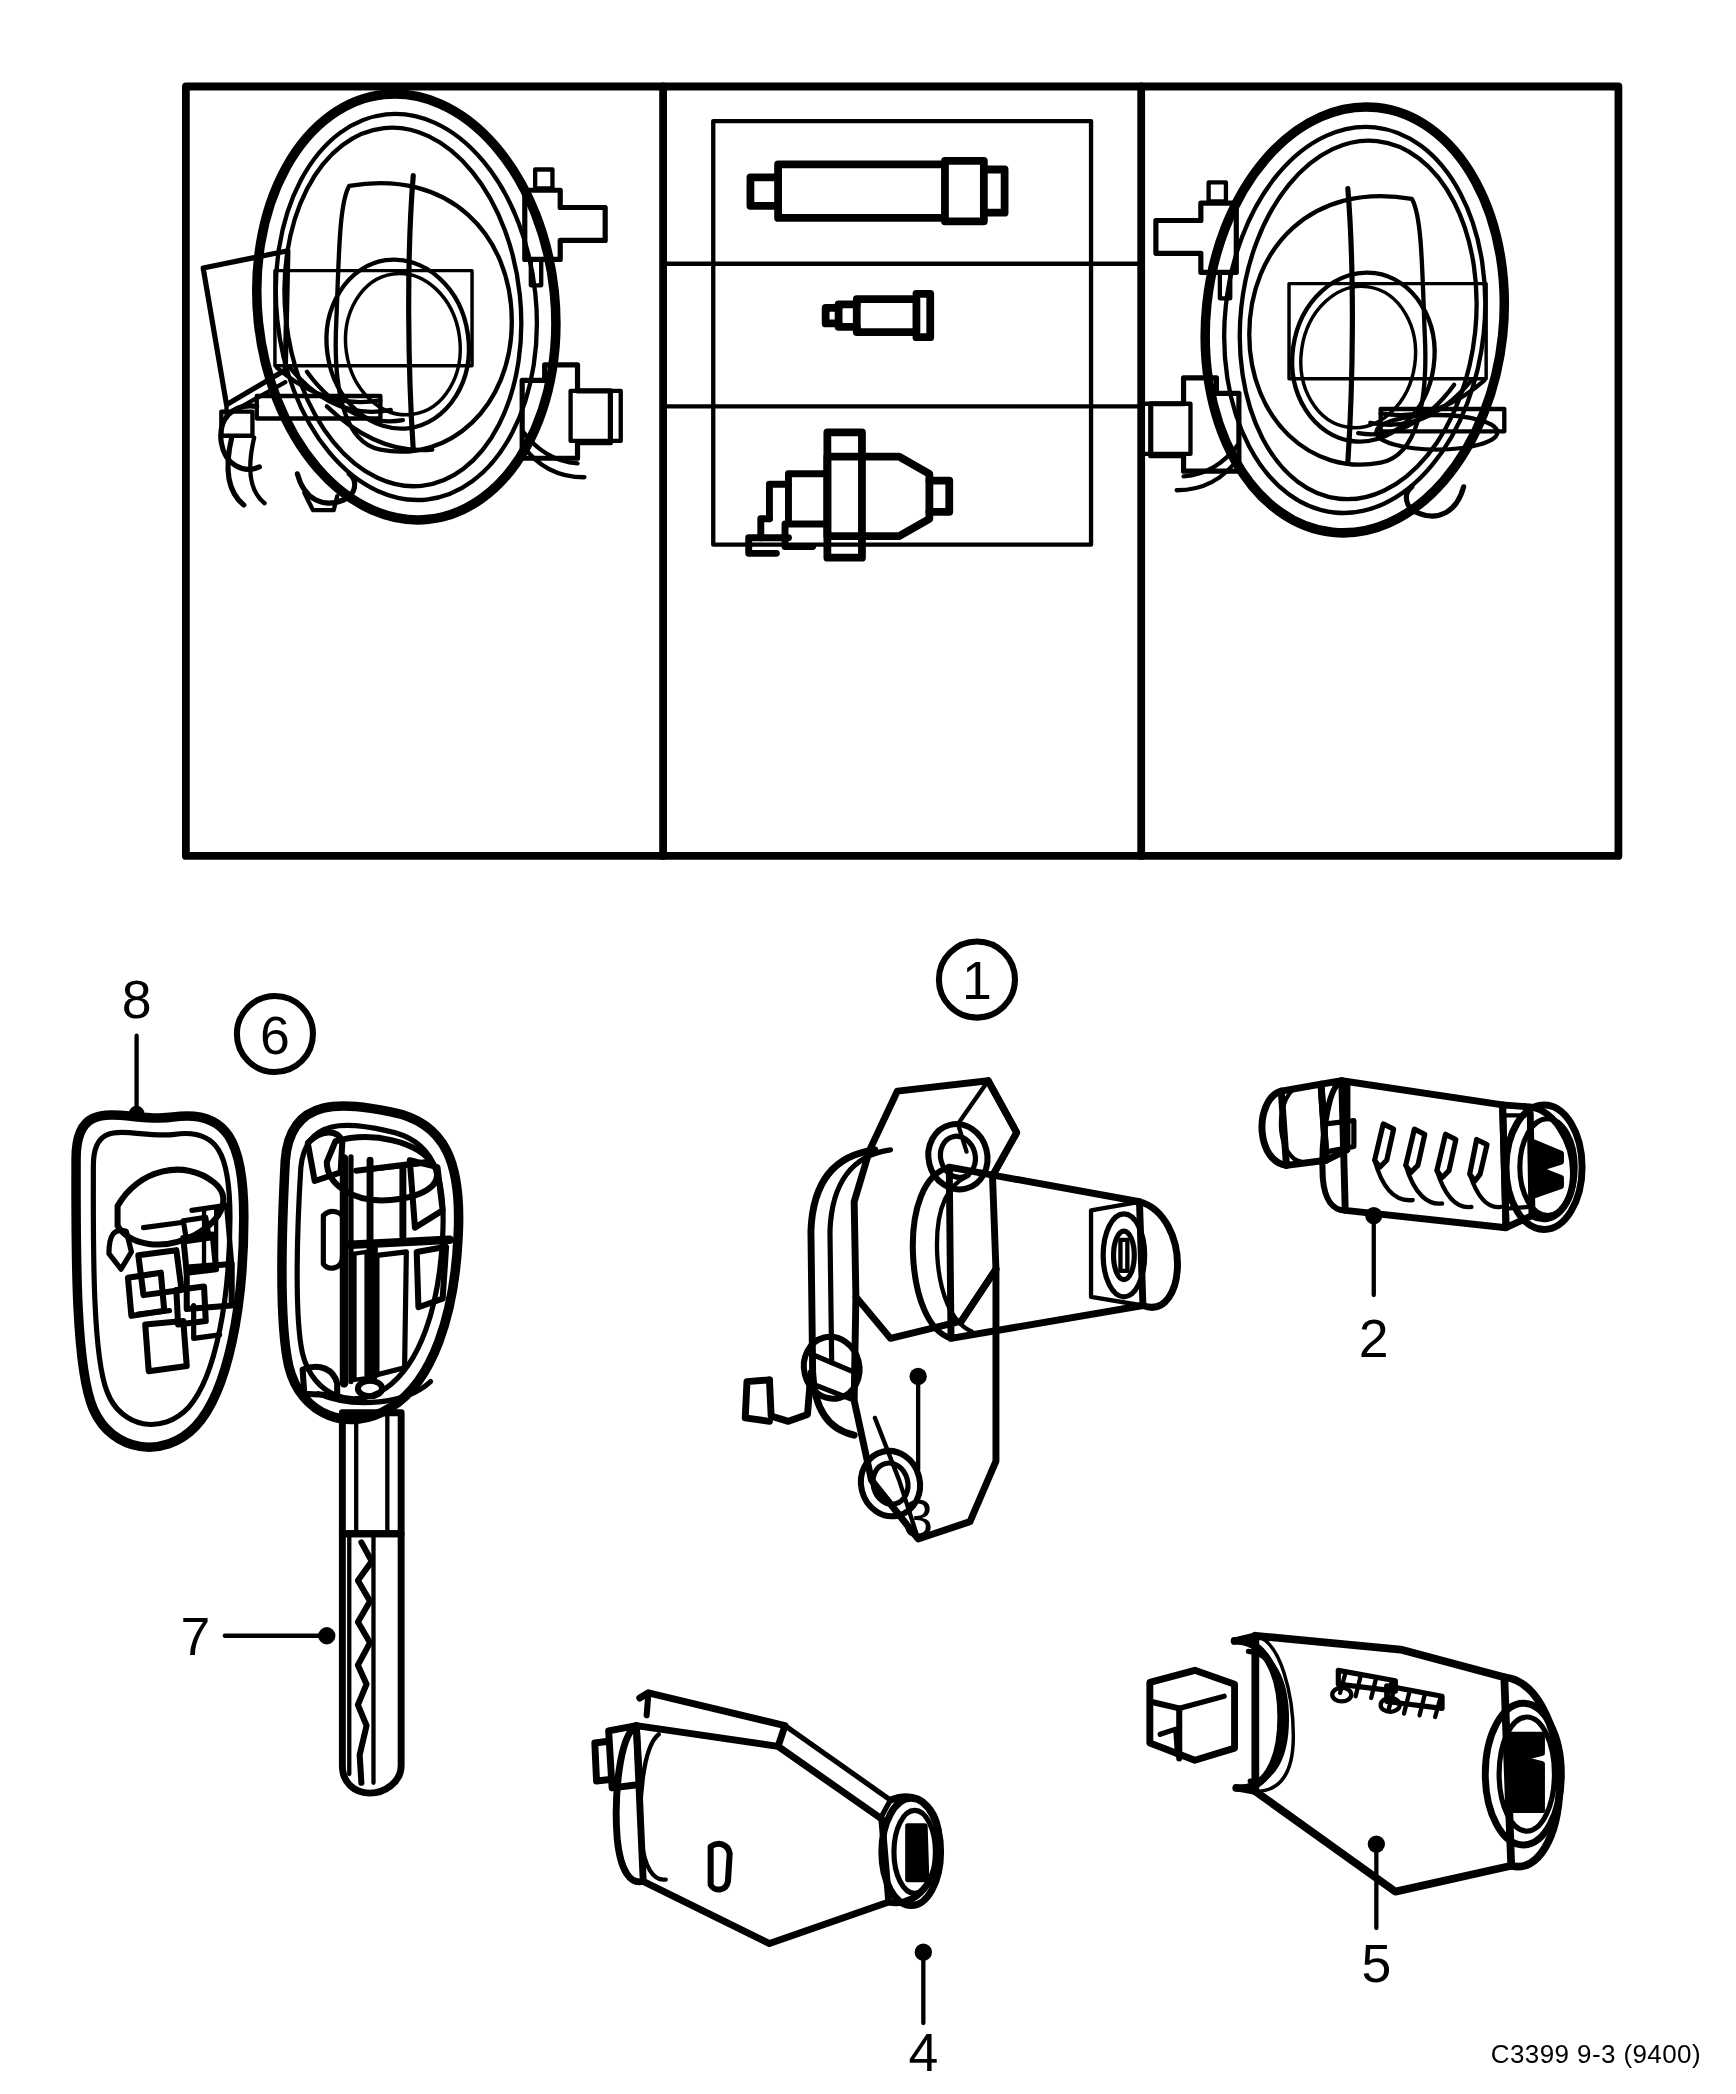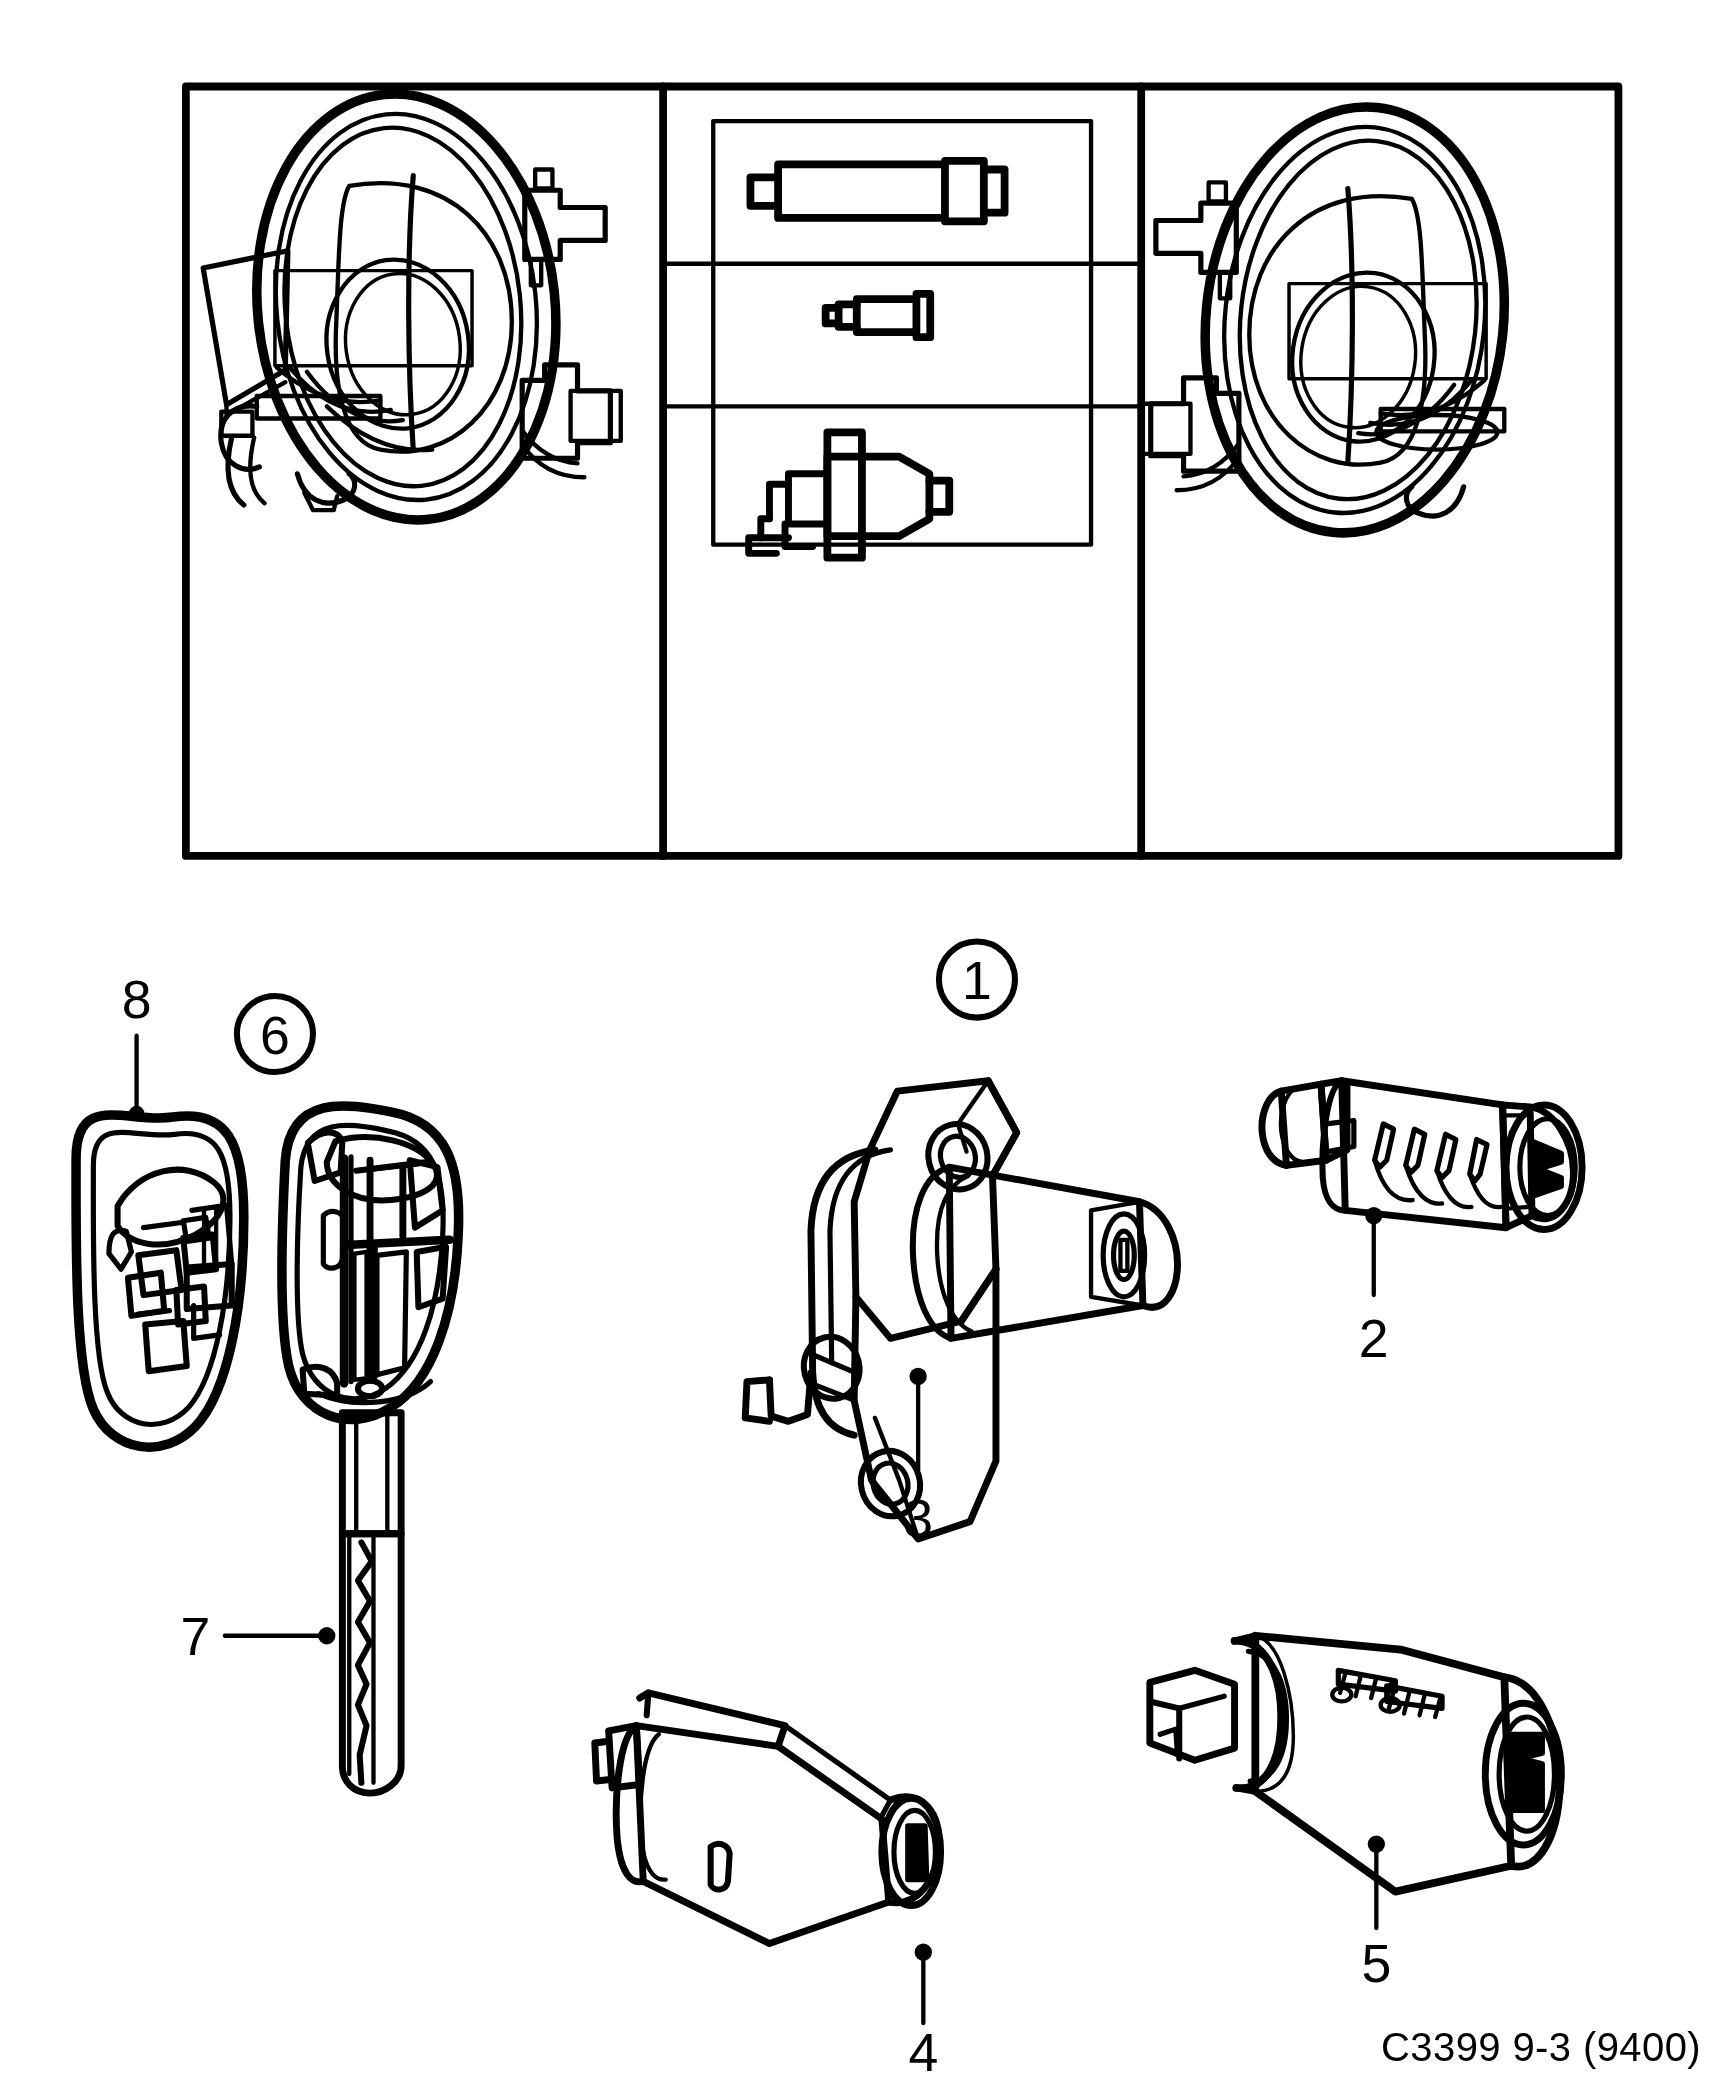--- a/index.html
+++ b/index.html
@@ -5,21 +5,21 @@
 <style>
   html,body{margin:0;padding:0;background:#ffffff;}
   body{
     font-family:"Liberation Sans","DejaVu Sans",sans-serif;
     width:1736px;height:2094px;position:relative;overflow:hidden;
   }
   #stage{position:absolute;left:0;top:0;width:1736px;height:2094px;}
   svg#art{position:absolute;left:0;top:0;width:1736px;height:2094px;}
   .caption{
     position:absolute;right:35px;bottom:24px;
-    font-size:40px;color:#000;letter-spacing:0.4px;white-space:nowrap;
+    font-size:26px;color:#000;letter-spacing:0.4px;white-space:nowrap;
   }
   .lbl{font-family:"Liberation Sans","DejaVu Sans",sans-serif;font-size:62px;fill:#000;}
 </style>
 </head>
 <body>
 
 <div id="stage">
 
 <svg id="art" viewBox="0 0 2008 2422" xmlns="http://www.w3.org/2000/svg">
   <rect x="0" y="0" width="2008" height="2422" fill="#ffffff"></rect>

